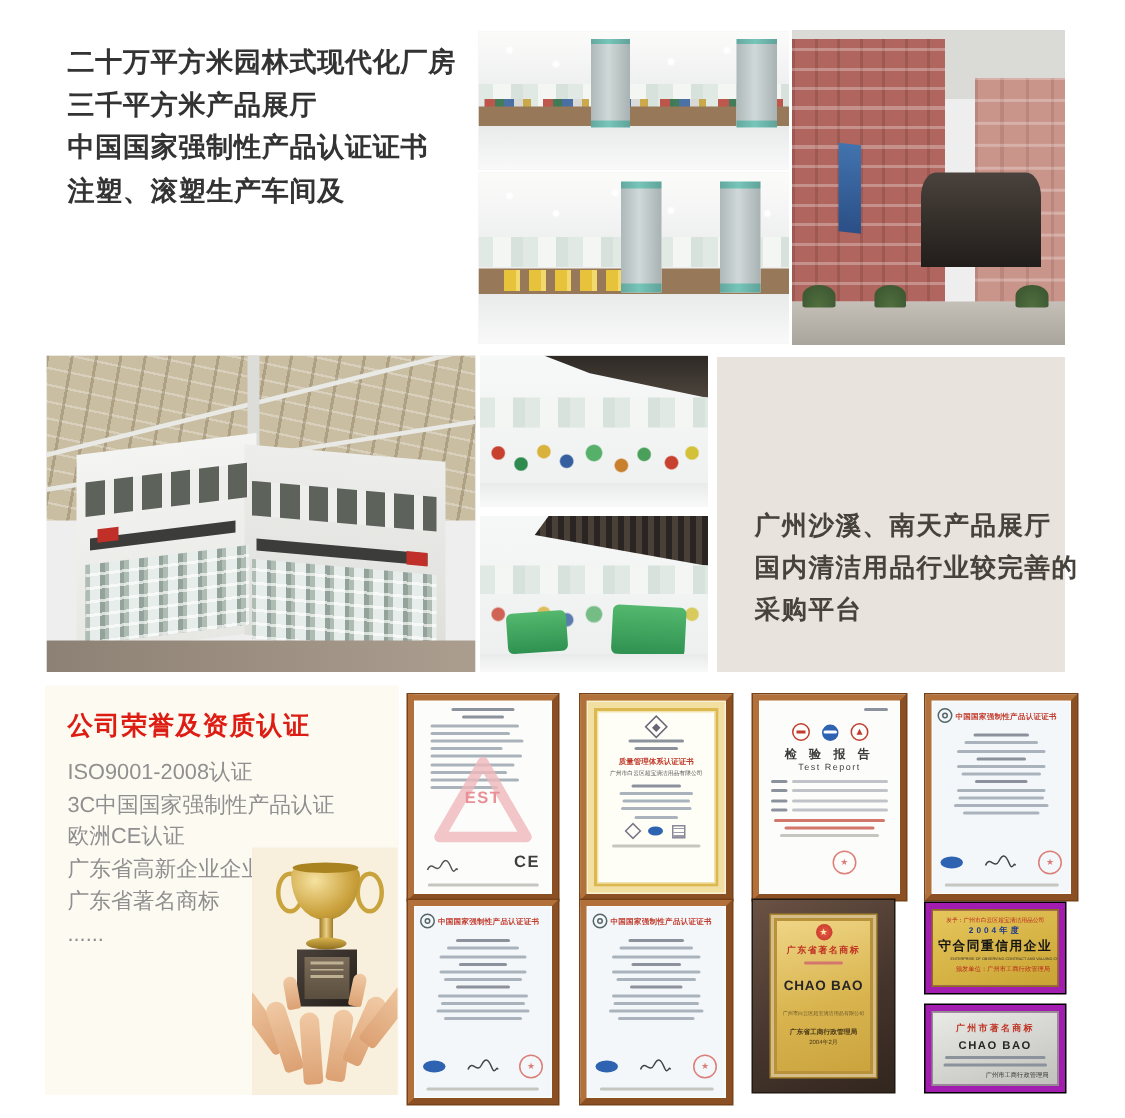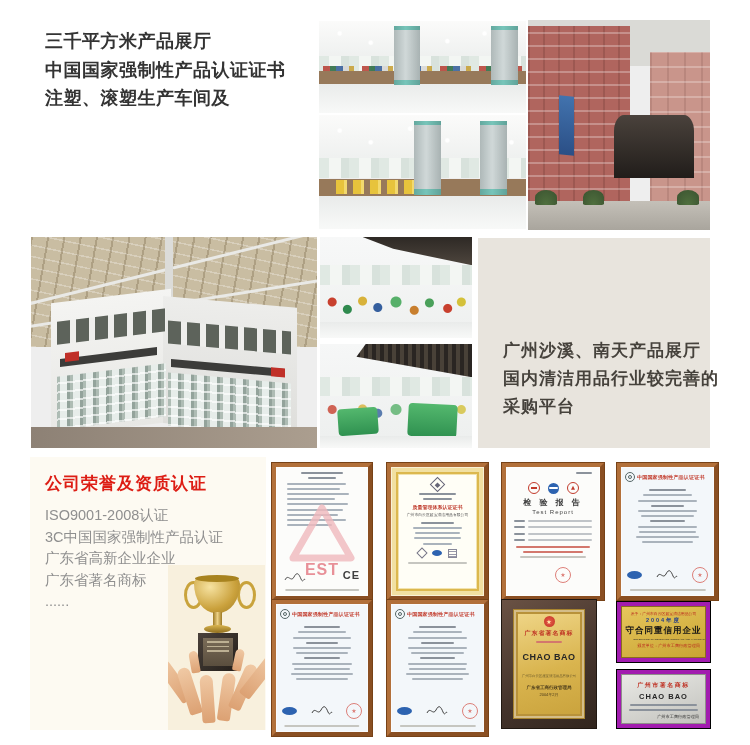--- a/index.html
+++ b/index.html
@@ -107,21 +107,21 @@
   .ccc-ring{flex:0 0 auto;width:8px;height:8px;border:1px solid #566;border-radius:50%;position:relative;}
   .ccc-ring::after{content:"";position:absolute;inset:2px;border:1px solid #566;border-radius:50%;}
   .ccc-title{font-size:5px;font-weight:bold;color:#c23b2c;white-space:nowrap;letter-spacing:.2px;}
   .ccc-foot{position:absolute;left:6px;right:6px;bottom:13px;display:flex;align-items:center;justify-content:space-between;}
   .cqc-oval{width:15px;height:8px;background:#2d63b0;border-radius:50%;}
   .stamp{width:14px;height:14px;border:1px solid #d86a62;border-radius:50%;position:relative;opacity:.85;}
   .stamp::after{content:"★";position:absolute;left:50%;top:50%;transform:translate(-50%,-52%);font-size:6px;color:#d86a62;}
   .botline{position:absolute;bottom:5px;left:50%;transform:translateX(-50%);margin:0;}
 
   .ce-watermark{position:absolute;left:50%;top:52%;transform:translate(-50%,-50%);opacity:.8;}
-  .ce-est{position:absolute;left:50%;top:50%;transform:translate(-50%,-50%);font-size:16px;font-weight:bold;color:#e89098;letter-spacing:1px;margin-top:38px;}
+  .ce-est{position:absolute;left:50%;top:50%;transform:translate(-50%,-50%);font-size:11px;font-weight:bold;color:#e89098;letter-spacing:1px;}
   .ce-mark{position:absolute;right:8px;bottom:15px;font-size:11px;font-weight:bold;color:#3f3f3f;letter-spacing:1px;}
   .ce-sig{position:absolute;left:8px;bottom:13px;}
 
   .qc{background:#f1e0a2;}
   .q-inner{position:absolute;inset:5px;background:#fffef6;border:2px solid #dcb84e;box-shadow:inset 0 0 0 1px #f2e3ae;text-align:center;}
   .q-logo{width:9px;height:9px;border:1px solid #667;margin:5px auto 2px;transform:rotate(45deg);position:relative;}
   .q-logo::after{content:"";position:absolute;inset:2.5px;background:#667;}
   .q-title{font-size:5px;font-weight:bold;color:#bf3a2b;white-space:nowrap;margin-top:3px;}
   .q-co{font-size:4.2px;color:#555;white-space:nowrap;margin-top:2px;transform:scale(.92);}
   .q-logos{display:flex;justify-content:center;gap:6px;margin-top:4px;align-items:center;}
@@ -188,20 +188,21 @@
     background:linear-gradient(135deg,#4a413a,#241f1b);}
   .plate{position:absolute;inset:5px;background:linear-gradient(#7a6c58,#5a4e3e);}
   .plate i{display:block;height:1.5px;background:#bdb093;margin:3px 4px;}
 </style>
 </head>
 <body>
 
 <div class="page">
 
   <div class="intro">
+    <div>二十万平方米园林式现代化厂房</div>
     <div>三千平方米产品展厅</div>
     <div>中国国家强制性产品认证证书</div>
     <div>注塑、滚塑生产车间及</div>
   </div>
 
   <div class="photo" style="left:319px;top:21px;width:207px;height:92px">
     <div class="ceil"></div>
     <div class="lights"></div>
     <div class="winband"></div>
     <div class="machines"></div>
@@ -274,20 +275,21 @@
       <div>国内清洁用品行业较完善的</div>
       <div>采购平台</div>
     </div>
   </div>
 
   <div class="honors">
     <div class="h-title">公司荣誉及资质认证</div>
     <div class="h-list">
       <div>ISO9001-2008认证</div>
       <div>3C中国国家强制性产品认证</div>
+      <div>欧洲CE认证</div>
       <div>广东省高新企业企业</div>
       <div>广东省著名商标</div>
       <div>......</div>
     </div>
     <div class="trophy">
       <div class="hand" style="left:0px;top:92px;transform:rotate(-36deg)"></div>
       <div class="hand" style="left:15px;top:102px;transform:rotate(-18deg)"></div>
       <div class="hand" style="left:33px;top:110px;transform:rotate(-4deg)"></div>
       <div class="hand" style="left:52px;top:108px;transform:rotate(8deg)"></div>
       <div class="hand" style="left:69px;top:98px;transform:rotate(24deg)"></div>

